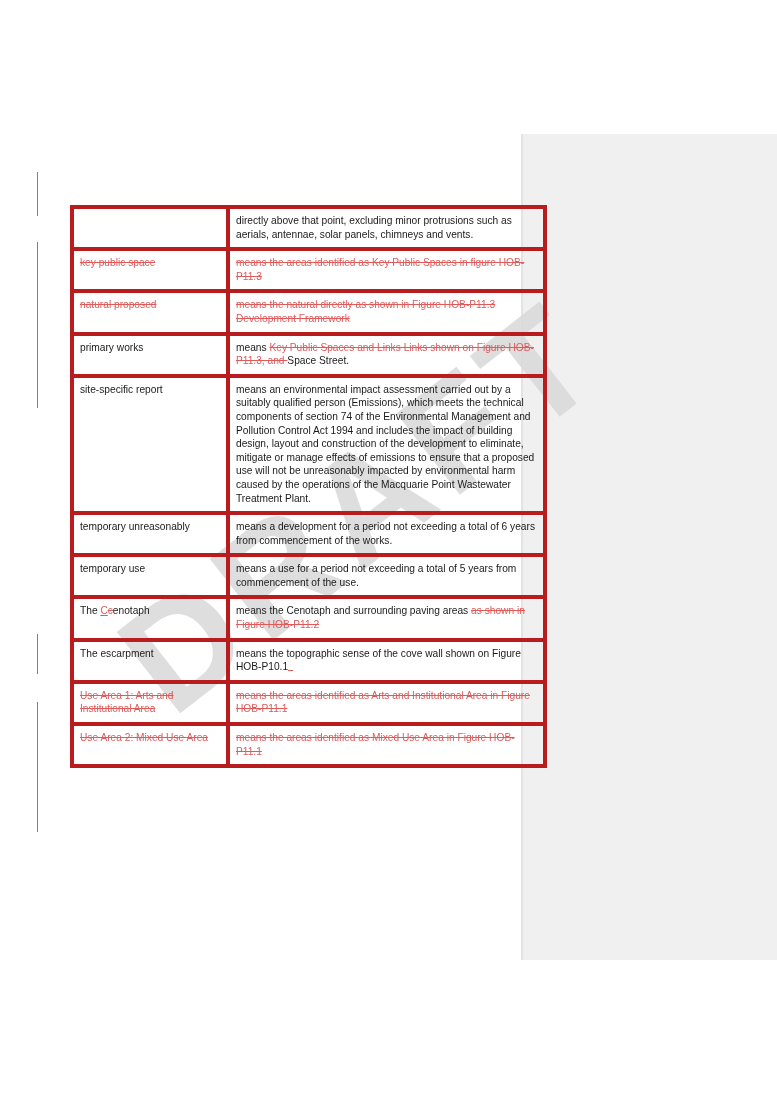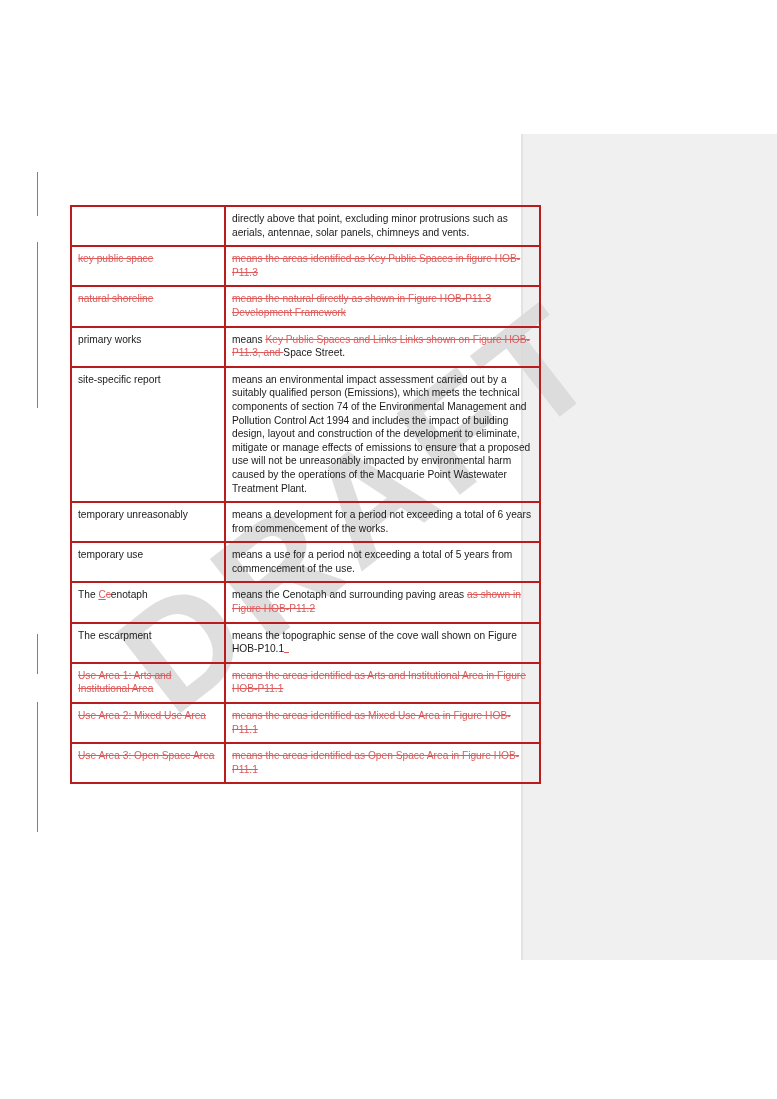--- a/index.html
+++ b/index.html
@@ -79,21 +79,21 @@
     position: absolute;
     left: 70px;
     top: 205px;
     width: 441px;
     border-collapse: collapse;
     table-layout: fixed;
     z-index: 2;
     background: transparent;
   }
   #definitions-table td {
-    border: 2px solid #b91c1c;
+    border: 4px solid #b91c1c;
     vertical-align: top;
     padding: 5px 6px 6px 6px;
     font-size: 10.2px;
     line-height: 13.6px;
     color: #1a1a1a;
     background: transparent;
   }
   #definitions-table td.term-cell { width: 140px; }
   #definitions-table td.def-cell  { width: 301px; }
 
@@ -138,21 +138,21 @@
     <tbody id="definitions-body">
         <tr>
           <td class="term-cell"></td>
           <td class="def-cell"><span class="keep">directly above that point, excluding minor protrusions such as aerials, antennae, solar panels, chimneys and vents.</span></td>
         </tr>
         <tr>
           <td class="term-cell"><span class="del">key public space</span></td>
           <td class="def-cell"><span class="del">means the areas identified as Key Public Spaces in figure HOB-P11.3</span></td>
         </tr>
         <tr>
-          <td class="term-cell"><span class="del">natural shoreline</span></td>
+          <td class="term-cell"><span class="del">natural proposed</span></td>
           <td class="def-cell"><span class="del">means the natural directly as shown in Figure HOB-P11.3 Development Framework</span></td>
         </tr>
         <tr>
           <td class="term-cell"><span class="keep">primary works</span></td>
           <td class="def-cell"><span class="keep">means </span><span class="del">Key Public Spaces and Links Links shown on Figure HOB-P11.3, and </span><span class="keep">Space Street.</span></td>
         </tr>
         <tr>
           <td class="term-cell"><span class="keep">site-specific report</span></td>
           <td class="def-cell"><span class="keep">means an environmental impact assessment carried out by a suitably qualified person (Emissions), which meets the technical components of section 74 of the Environmental Management and Pollution Control Act 1994 and includes the impact of building design, layout and construction of the development to eliminate, mitigate or manage effects of emissions to ensure that a proposed use will not be unreasonably impacted by environmental harm caused by the operations of the Macquarie Point Wastewater Treatment Plant.</span></td>
         </tr>
@@ -173,20 +173,16 @@
           <td class="def-cell"><span class="keep">means the topographic sense of the cove wall shown on Figure HOB-P10.1</span><span class="ins-gap"></span></td>
         </tr>
         <tr>
           <td class="term-cell"><span class="del">Use Area 1: Arts and Institutional Area</span></td>
           <td class="def-cell"><span class="del">means the areas identified as Arts and Institutional Area  in Figure HOB-P11.1</span></td>
         </tr>
         <tr>
           <td class="term-cell"><span class="del">Use Area 2: Mixed Use Area</span></td>
           <td class="def-cell"><span class="del">means the areas identified as Mixed Use Area in Figure HOB-P11.1</span></td>
         </tr>
-        <tr>
-          <td class="term-cell"><span class="del">Use Area 3: Open Space Area</span></td>
-          <td class="def-cell"><span class="del">means the areas identified as Open Space Area in Figure HOB-P11.1</span></td>
-        </tr>
       </tbody>
   </table>
 
 </div>
 
 </body></html>

